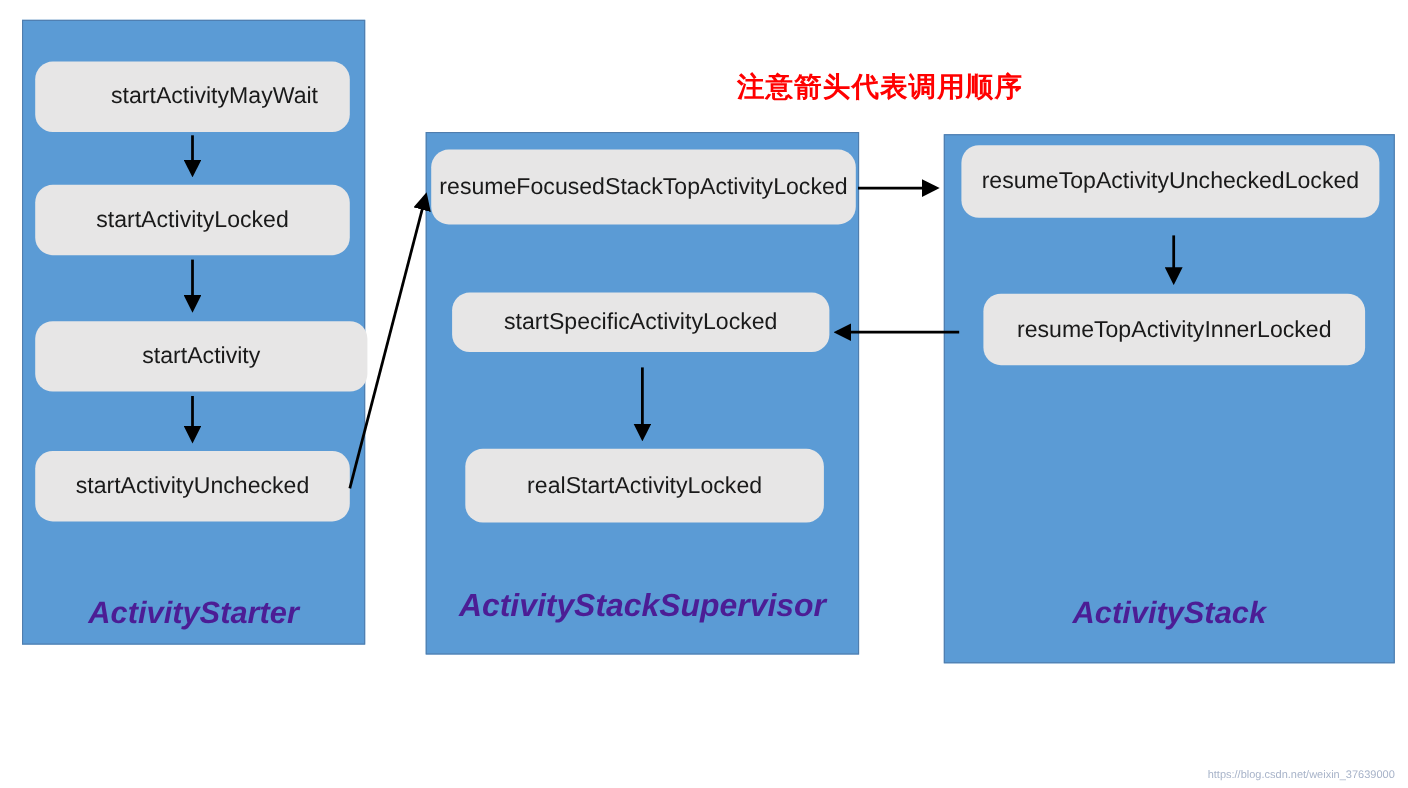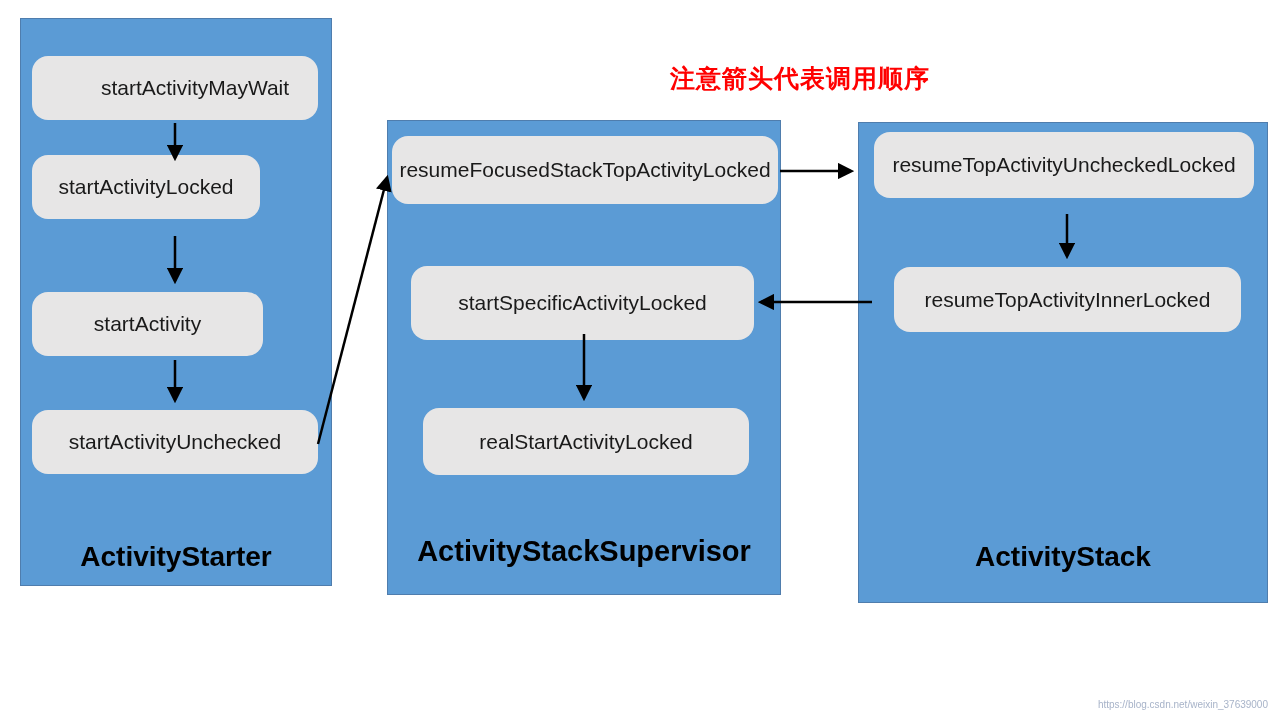--- a/index.html
+++ b/index.html
@@ -18,31 +18,31 @@
   }
   .col-1{left:20px;top:18px;width:312px;height:568px;}
   .col-2{left:387px;top:120px;width:394px;height:475px;padding-left:31px;}
   .col-3{left:858px;top:122px;width:410px;height:481px;}
   .node{
     position:absolute;background:var(--box-fill,#e7e6e6);border-radius:16px;
     display:flex;align-items:center;justify-content:center;
     font-size:21px;color:#1a1a1a;white-space:nowrap;box-sizing:border-box;
   }
   .c1-b1{left:11px;top:37px;width:286px;height:64px;padding-left:40px;}
-  .c1-b2{left:11px;top:136px;width:228px;height:64px;}
-  .c1-b3{left:11px;top:273px;width:231px;height:64px;}
+  .c1-b2{left:11px;top:149px;width:286px;height:64px;}
+  .c1-b3{left:11px;top:273px;width:302px;height:64px;}
   .c1-b4{left:11px;top:391px;width:286px;height:64px;}
   .c2-b1{left:4px;top:15px;width:386px;height:68px;}
-  .c2-b2{left:23px;top:145px;width:343px;height:74px;}
+  .c2-b2{left:23px;top:145px;width:343px;height:54px;}
   .c2-b3{left:35px;top:287px;width:326px;height:67px;}
   .c3-b1{left:15px;top:9px;width:380px;height:66px;}
   .c3-b2{left:35px;top:144px;width:347px;height:65px;}
   .col-title{
     position:absolute;left:0;width:100%;text-align:center;
-    font-weight:bold;color:#000000;
+    font-weight:bold;color:#4c1d95;font-style:italic;
   }
   .col-1 .col-title{top:522px;font-size:28px;}
   .col-2 .col-title{top:414px;font-size:29px;}
   .col-3 .col-title{top:418px;font-size:28px;}
   .arrow-layer{position:absolute;left:0;top:0;width:1280px;height:716px;pointer-events:none;}
   .arrow-layer line{stroke:var(--arrow,#000000);stroke-width:2.5;}
   .banner{
     position:absolute;left:33px;top:643px;width:1196px;height:57px;box-sizing:border-box;
     background:var(--banner-fill,#4472c4);border:2px solid var(--banner-border,#2f5496);
     display:flex;align-items:center;justify-content:center;

